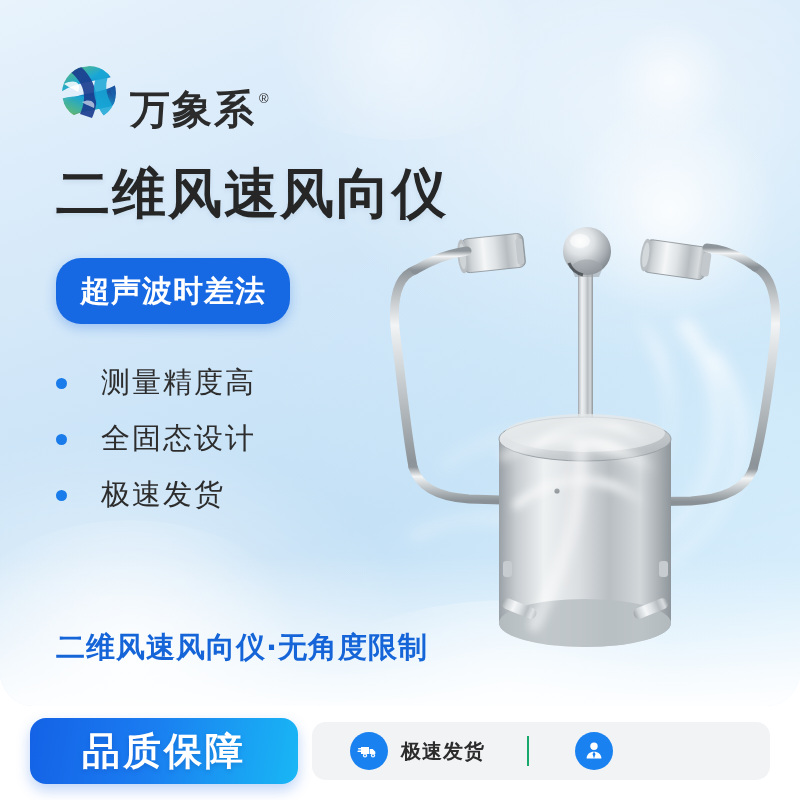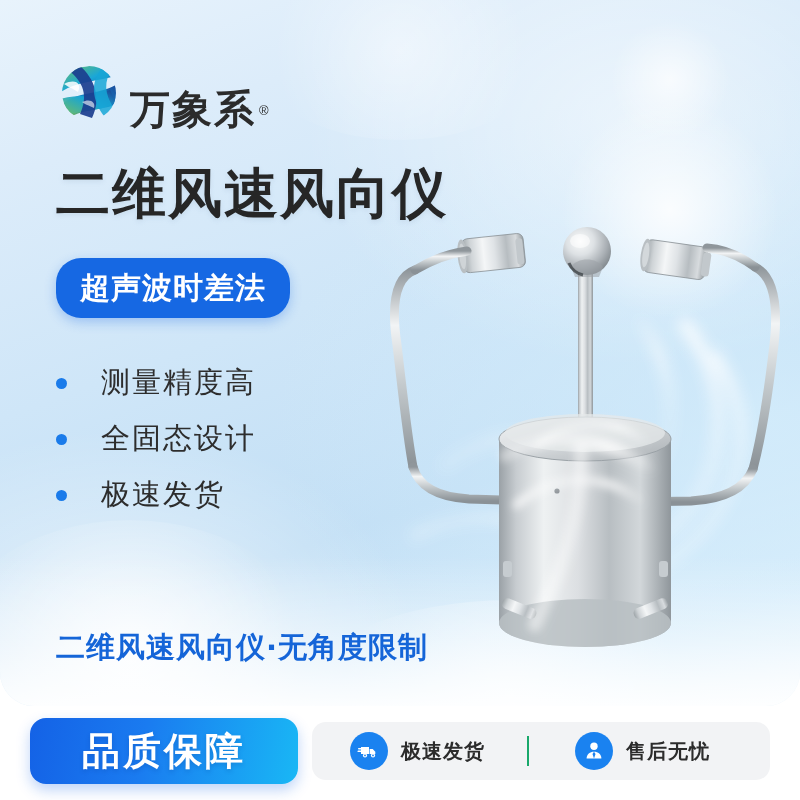--- a/index.html
+++ b/index.html
@@ -38,38 +38,38 @@
   .bloom-e{left:250px;top:-40px;width:300px;height:180px;
     background:radial-gradient(circle,rgba(255,255,255,0.45) 0%,rgba(255,255,255,0) 72%);}
   .cloud-bottom{
     position:absolute;left:0;bottom:0;width:800px;height:150px;
     background:linear-gradient(to top,rgba(255,255,255,0.92) 0%,rgba(255,255,255,0.45) 45%,rgba(255,255,255,0) 100%);
   }
 
   
   .logo-row{position:absolute;left:58px;top:57px;display:flex;align-items:center;}
   .logo-mark{width:62px;height:62px;position:relative;}
-  .logo-text{margin-left:10px;display:flex;align-items:center;margin-top:32px;}
+  .logo-text{margin-left:10px;display:flex;align-items:flex-start;margin-top:32px;}
   .logo-cn{
     font-size:40px;font-weight:bold;color:#2b2b2b;letter-spacing:2px;
     font-family:"DejaVu Sans","Liberation Sans",sans-serif;line-height:1;
   }
   .logo-reg{font-size:13px;color:#2b2b2b;margin-left:3px;margin-top:2px;}
 
   
   .headline{
     position:absolute;left:56px;top:158px;
     font-size:54px;font-weight:bold;color:#262626;letter-spacing:2px;
     font-family:"DejaVu Sans","Liberation Sans",sans-serif;
     text-shadow:0 2px 5px rgba(120,150,180,0.18);
     white-space:nowrap;
   }
   .badge-pill{
     position:absolute;left:56px;top:258px;
-    height:60px;padding:0 24px;border-radius:25px;
+    height:50px;padding:8px 24px;border-radius:25px;
     background:#1668e3;
     display:flex;align-items:center;justify-content:center;
     box-shadow:0 4px 12px rgba(22,104,227,0.30);
   }
   .badge-pill span{
     color:#ffffff;font-size:30px;font-weight:bold;letter-spacing:1px;
     font-family:"DejaVu Sans","Liberation Sans",sans-serif;line-height:1;
   }
 
   
@@ -342,21 +342,20 @@
       <div class="vdiv"></div>
 
       <div class="feat-item second">
         <div class="ic">
           <svg width="24" height="24" viewBox="0 0 24 24">
             <circle cx="12" cy="7.2" r="3.7" fill="#ffffff"></circle>
             <path d="M4.6 19.5c0-4.1 3.3-6.8 7.4-6.8s7.4 2.7 7.4 6.8z" fill="#ffffff"></path>
             <path d="M12 12.8 l1.5 2.2 -1.5 4.5 -1.5 -4.5z" fill="#1a82f0"></path>
           </svg>
         </div>
-        <div class="feat-label">售后无忧</div>
       </div>
     </div>
 
     <div class="quality">
       <span>品质保障</span>
     </div>
   </div>
 
 </div>
 

